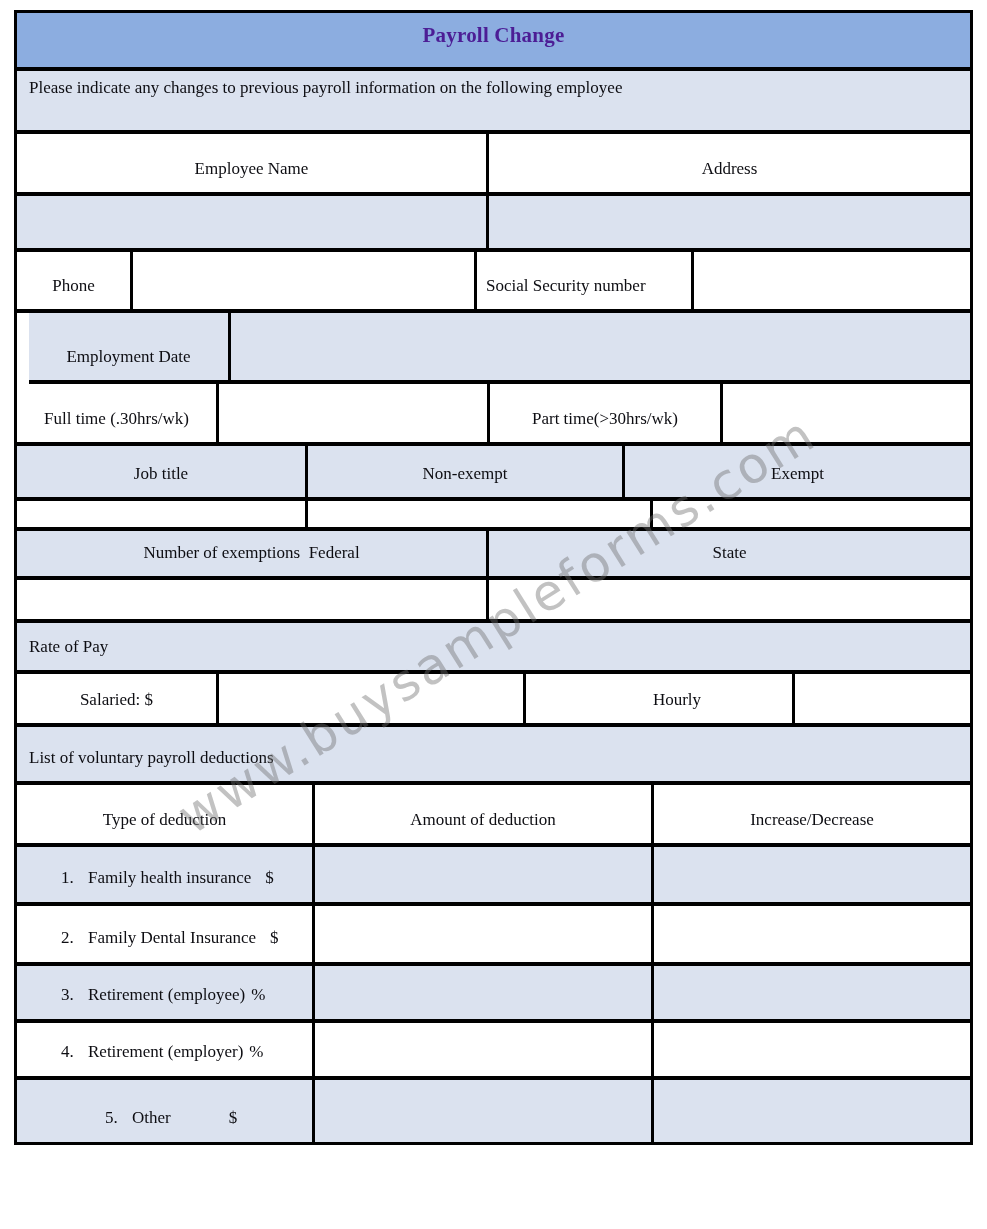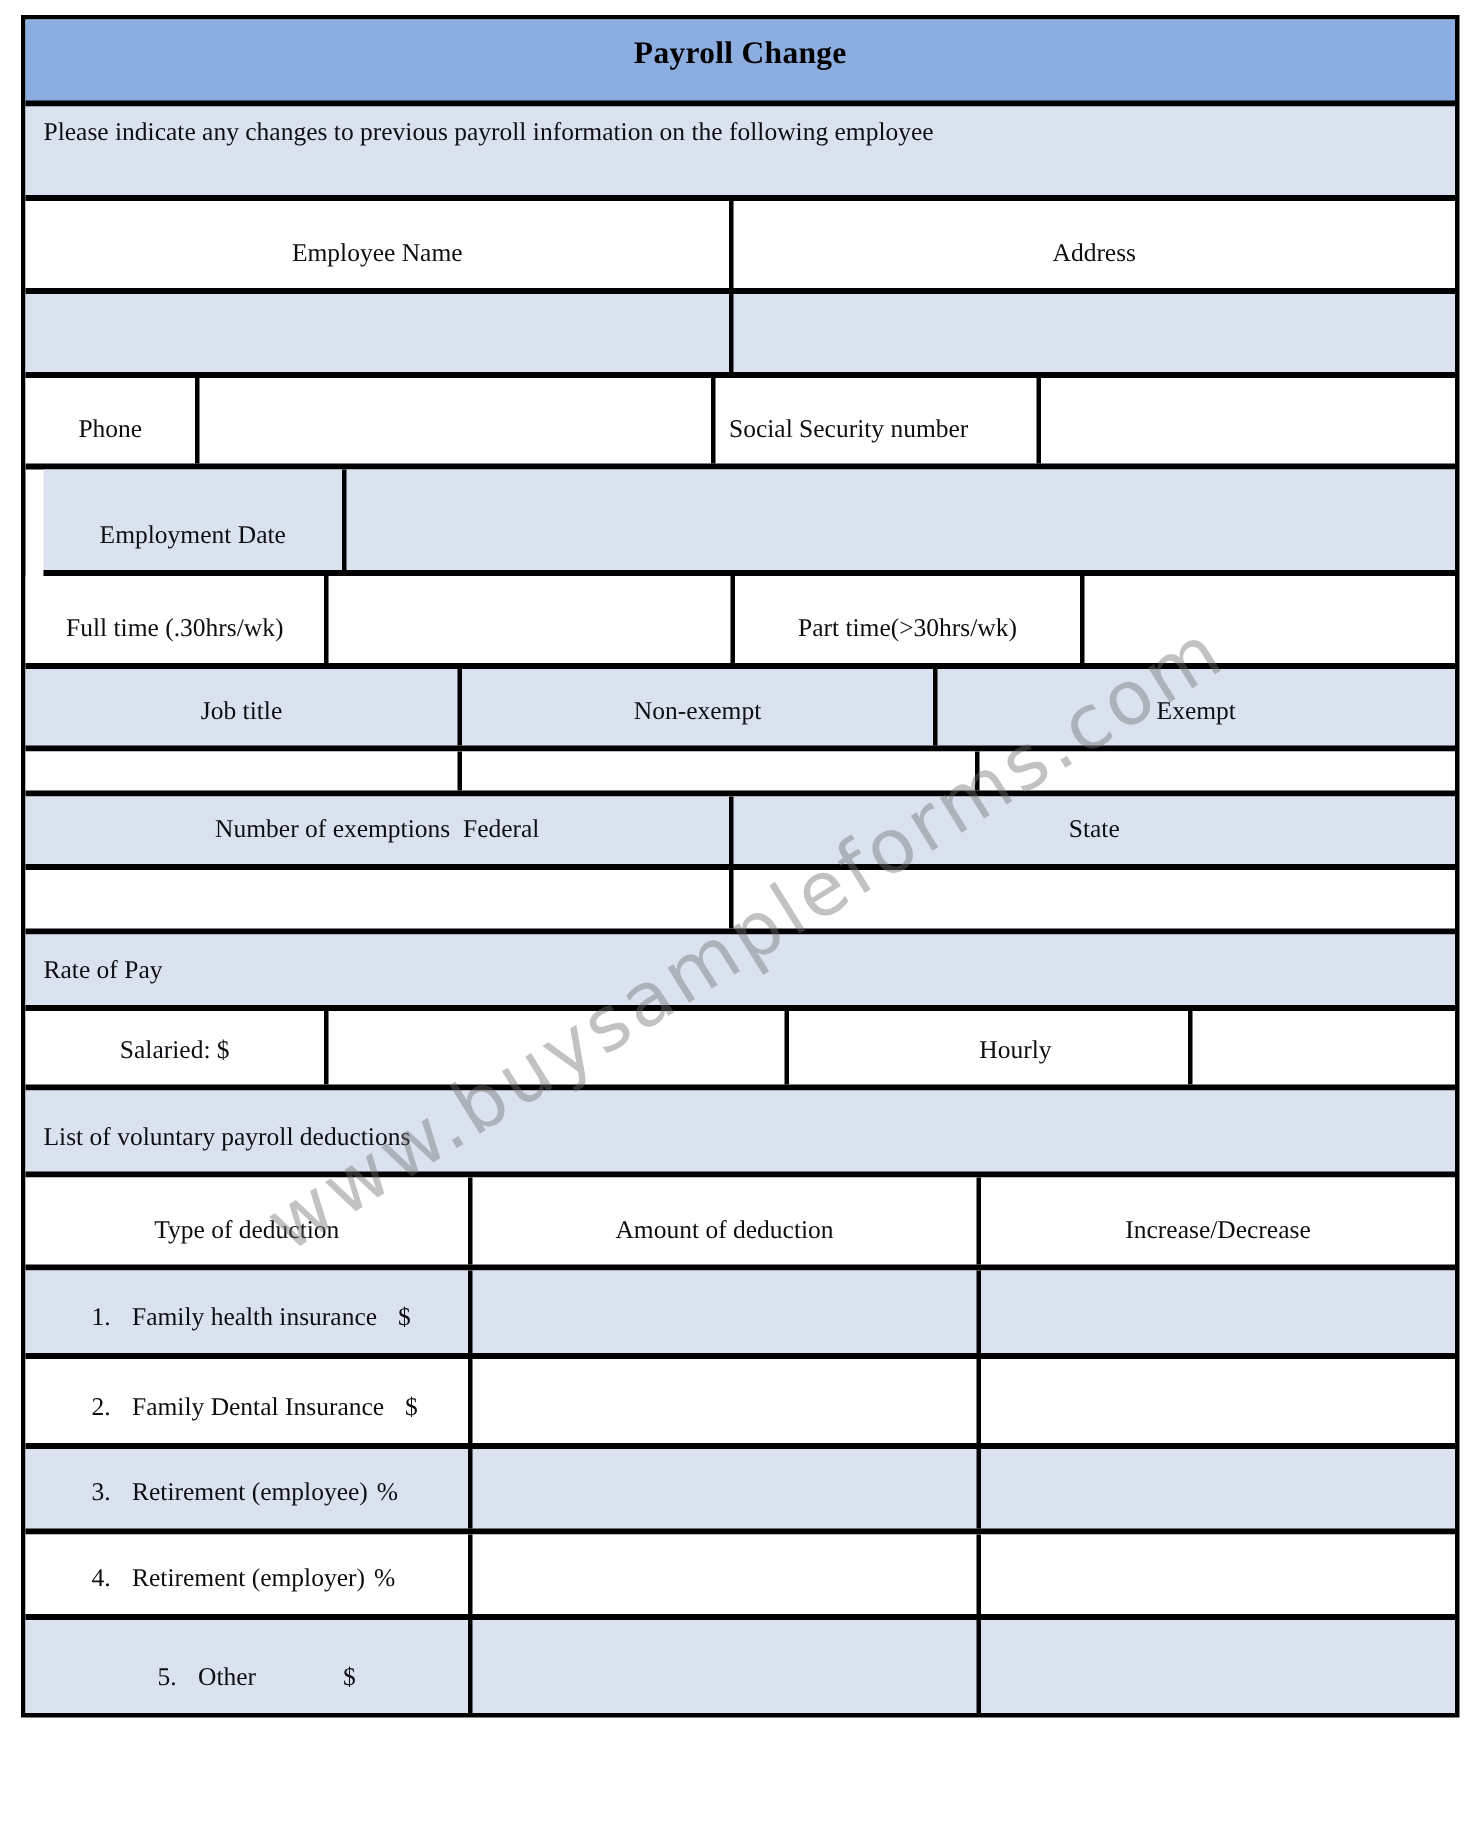--- a/index.html
+++ b/index.html
@@ -86,21 +86,21 @@
   .w-ded1   { width: 298px; flex: none; }
   .w-ded2   { width: 339px; flex: none; text-align: right; }
   .grow { flex: 1 1 auto; }
 
   .r-title .cell {
     align-items: flex-start;
     padding-top: 10px; padding-bottom: 0;
     font-size: 21px;
     font-weight: bold;
     letter-spacing: .2px;
-    color: #000000;
+    color: #4c1d95;
   }
   .r-intro .cell { padding-bottom: 32px; border-radius: 21px; }
   .ssn-cell { justify-content: flex-start; padding-left: 9px; }
 
   
   .d-item {
     justify-content: flex-start;
     padding-left: 44px;
     padding-bottom: 14px;
   }

